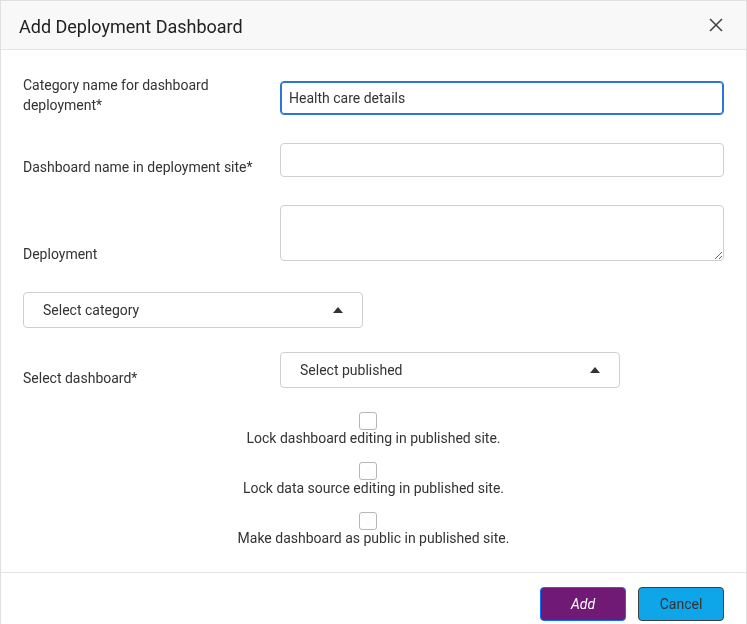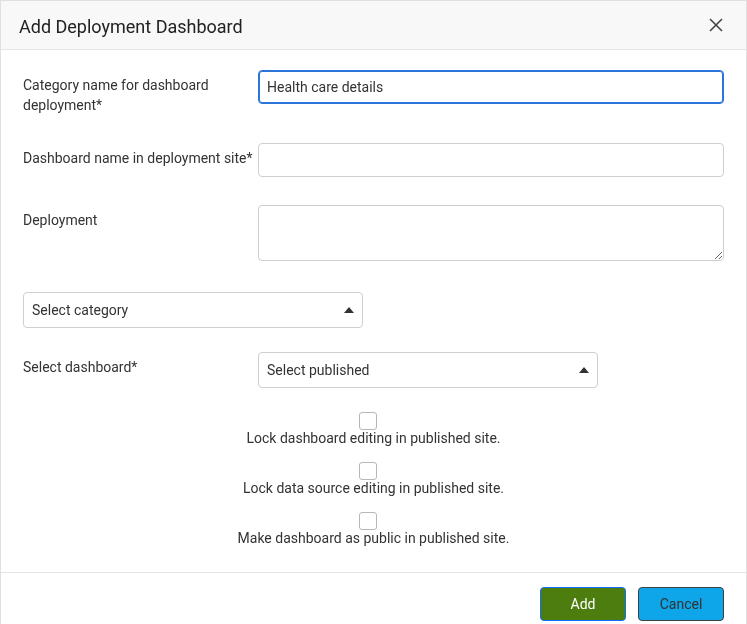--- a/index.html
+++ b/index.html
@@ -34,22 +34,23 @@
     padding: 4px;
     line-height: 0;
     color: #444;
   }
   .close-btn svg { width: 16px; height: 16px; }
   .dialog-body {
     padding: 20px 22px 10px 22px;
   }
   .form-row {
     display: flex;
-    align-items: flex-start;
+    align-items: flex-end;
     margin-bottom: 28px;
+    gap: 22px;
   }
   .form-row.tight { margin-bottom: 24px; }
   .form-label {
     flex: 0 0 235px;
     padding-top: 6px;
     font-size: 14px;
     color: #333;
     line-height: 1.4;
   }
   .form-control {
@@ -79,21 +80,21 @@
     font-size: 14px;
     resize: both;
     font-family: inherit;
     outline: none;
   }
   .select {
     width: 340px;
     height: 36px;
     border: 1px solid #cfcfcf;
     border-radius: 4px;
-    padding: 0 8px;
+    padding: 0 19px;
     display: flex;
     align-items: center;
     justify-content: space-between;
     cursor: pointer;
     background: #fff;
     font-size: 14px;
     color: #333;
   }
   .select .caret {
     width: 0; height: 0;
@@ -131,23 +132,24 @@
   .btn {
     min-width: 86px;
     height: 34px;
     border-radius: 4px;
     font-size: 14px;
     cursor: pointer;
     padding: 0 18px;
     font-family: inherit;
   }
   .btn-primary {
-    background: #4d7c0f;
+    background: #701a75;
     color: #fff;
     border: 1px solid #0d6efd;
+    font-style: italic;
   }
   .btn-secondary {
     background: #0ea5e9;
     color: #333;
     border: 1px solid #404040;
   }
 </style>
 </head>
 <body>
 

